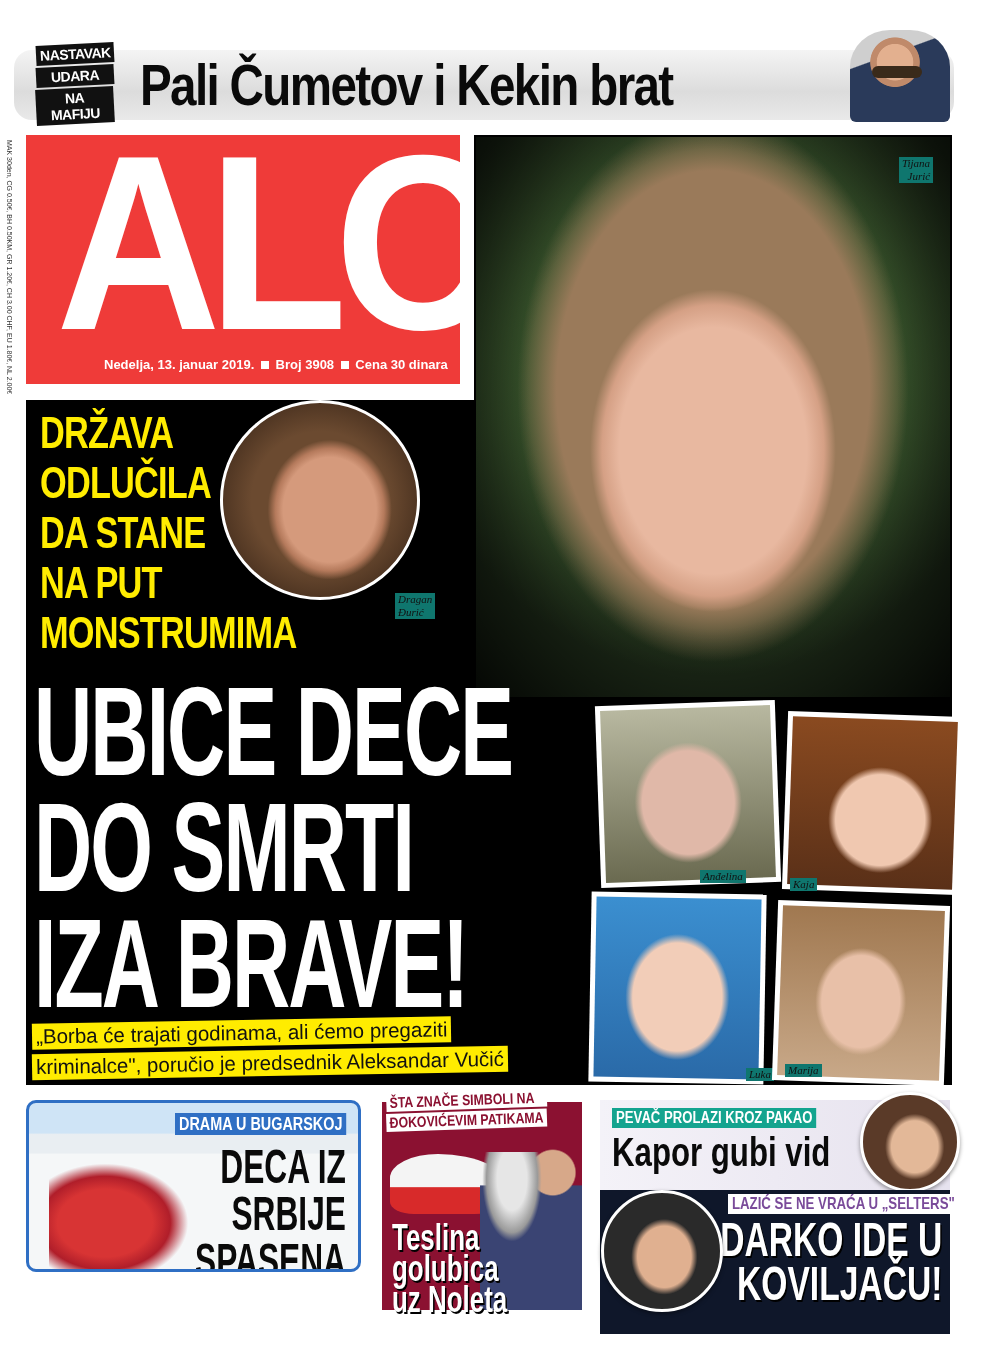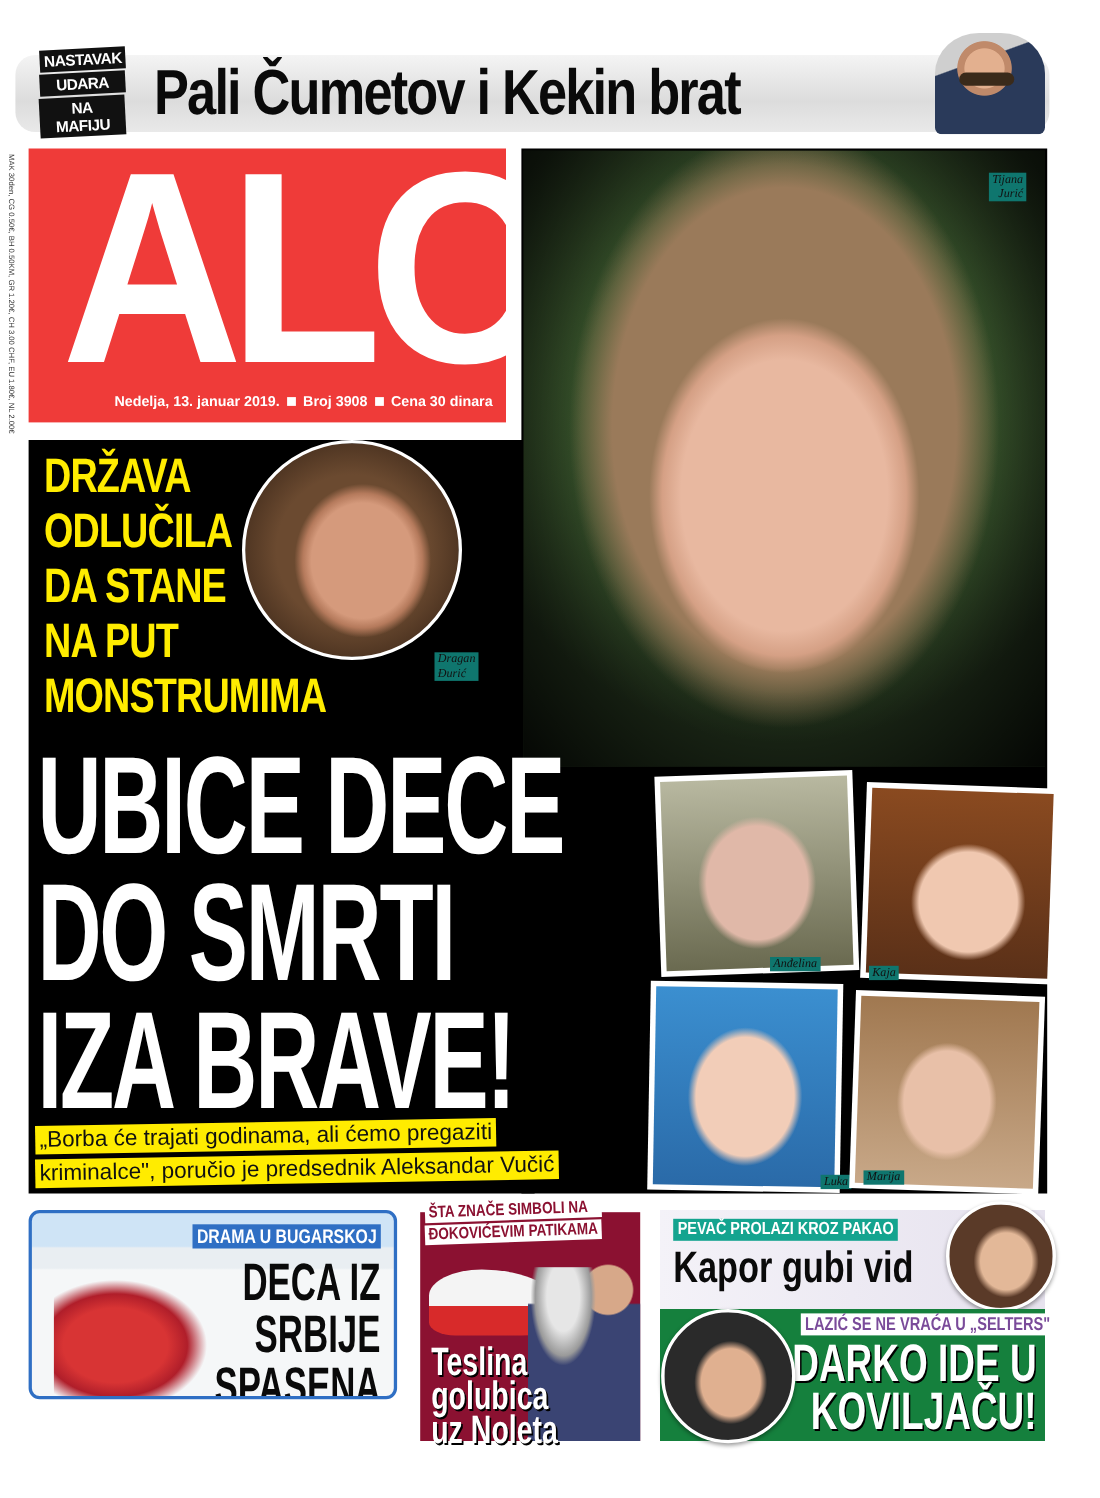--- a/index.html
+++ b/index.html
@@ -87,21 +87,21 @@
     transform-origin: left top; white-space: nowrap; text-shadow: 2px 2px 0 #000; }
 
   .t3 { position: absolute; left: 600px; top: 1100px; width: 350px; height: 100px; background: linear-gradient(90deg, #f4f2f8, #e6e2ee); }
   .t3 .kick { position: absolute; left: 12px; top: 8px; background: #14a48f; color: #fff; font-weight: 700; font-size: 16px; line-height: 20px; padding: 0 5px;
     transform: scaleX(0.82); transform-origin: left top; white-space: nowrap; }
   .t3 .head { position: absolute; left: 12px; top: 30px; color: #0a0a0a; font-weight: 700; font-size: 40px; line-height: 44px; transform: scaleX(0.78);
     transform-origin: left top; white-space: nowrap; }
 
   .circle-small { position: absolute; border-radius: 50%; border: 3px solid #fff; box-shadow: 0 2px 4px rgba(0,0,0,0.4); overflow: hidden; }
 
-  .t4 { position: absolute; left: 600px; top: 1190px; width: 350px; height: 120px; background: #15803d; }
+  .t4 { position: absolute; left: 600px; top: 1190px; width: 350px; height: 144px; background: #0f172a; }
   .t4 .kick { position: absolute; left: 128px; top: 4px; background: #fff; color: #7a4b9a; font-weight: 700; font-size: 17px; line-height: 20px; padding: 0 5px;
     transform: scaleX(0.78); transform-origin: left top; white-space: nowrap; }
   .t4 .head { position: absolute; right: 8px; top: 28px; text-align: right; color: #fff; font-weight: 700; font-size: 48px; line-height: 44px;
     transform: scaleX(0.7); transform-origin: right top; white-space: nowrap; text-shadow: 2px 2px 0 #000; }
 </style>
 </head>
 <body>
 
 <div class="top-banner"></div>
 <div class="kicker-stack">

